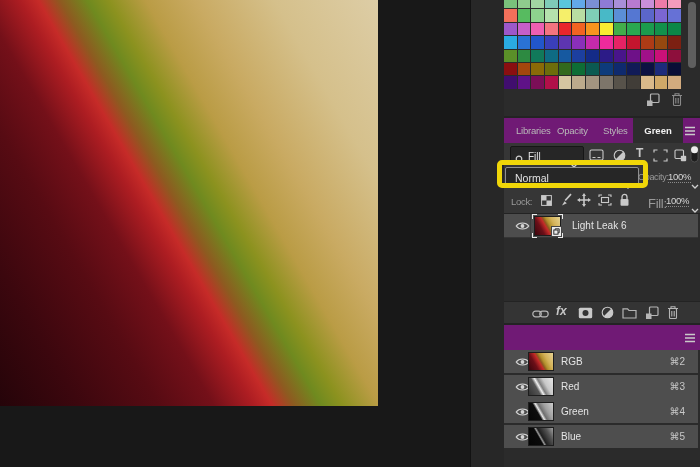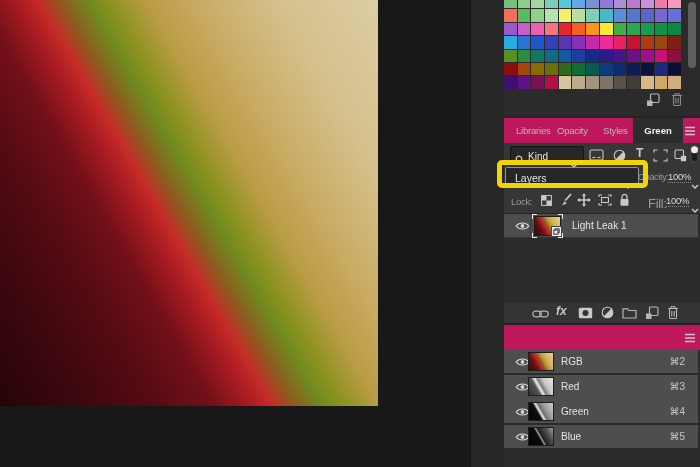--- a/index.html
+++ b/index.html
@@ -20,21 +20,21 @@
   
   .swatch-wrap { left:504px; top:0; width:180px; height:91px; overflow:hidden; }
   .swatch-grid { position:absolute; top:-4px; left:0; display:grid;
     grid-template-columns:repeat(13,12.7px); grid-auto-rows:12.4px; gap:1px; }
   .swatch { width:12.7px; height:12.4px; }
   .scrollbar { left:688px; top:2px; width:8px; height:66px; background:#5f5f5f; border-radius:4px; }
 
   .divider { left:504px; width:196px; background:#232323; }
 
   
-  .tabstrip { left:504px; width:196px; height:25px; background:#be185d; }
+  .tabstrip { left:504px; width:196px; height:25px; background:#701a75; }
   .tab-label { position:absolute; top:7px; font-size:9.5px; letter-spacing:-0.2px; color:#b9b9b9; white-space:nowrap; }
   .tab-active { position:absolute; top:0; height:25px; background:#2d2d2d; display:flex; align-items:center; justify-content:center; }
   .tab-active span { font-size:9.5px; font-weight:bold; color:#f2f2f2; }
 
   .row-bg { left:504px; width:196px; background:#363636; }
 
   
   .dd { position:absolute; background:#262626; border:1px solid #161616; border-radius:2px; }
   .dd-light { border:1px solid #8f8f8f; }
   .dd-text { position:absolute; color:#e2e2e2; font-size:10px; white-space:nowrap; }
@@ -221,21 +221,21 @@
   </div>
 
   <div class="abs row-bg" style="top:143px;height:24px"></div>
   <div class="abs dd" style="left:510px;top:146px;width:74px;height:19px">
     <span class="abs" style="left:4px;top:4px">
       <svg width="10" height="10" viewBox="0 0 10 10" fill="none" stroke="#cfcfcf" stroke-width="1.2">
           <circle cx="4" cy="4" r="2.8"></circle>
           <path d="M6.2 6.2 L9 9"></path>
         </svg>
     </span>
-    <span class="dd-text" style="left:17px;top:3.5px">Kind</span>
+    <span class="dd-text" style="left:17px;top:3.5px">Fill</span>
     <span class="abs" style="left:59px;top:7px">
       <svg width="8" height="5" viewBox="0 0 8 5" fill="none" stroke="#cfcfcf" stroke-width="1.3">
           <path d="M1 1 L4 4 L7 1"></path>
         </svg>
     </span>
   </div>
   <div class="abs footer-icon" style="left:589px;top:149px">
     <svg width="15" height="12" viewBox="0 0 15 12" fill="none" stroke="#c9c9c9" stroke-width="1.1">
       <rect x="1" y="1" width="13" height="10" rx="1.5"></rect>
         <path d="M3.5 8.5 H6.5 M8.5 8.5 H11.5"></path>
@@ -261,21 +261,21 @@
   </div>
   <div class="abs footer-icon" style="left:690px;top:145px">
     <svg width="9" height="18" viewBox="0 0 9 18">
       <rect x="1" y="1" width="7" height="16" rx="3.5" fill="#1d1d1d" stroke="#555" stroke-width="0.8"></rect>
       <circle cx="4.5" cy="4.8" r="3.5" fill="#ececec"></circle>
     </svg>
   </div>
 
   <div class="abs row-bg" style="top:167px;height:25px"></div>
   <div class="abs dd dd-light" style="left:505px;top:167px;width:134px;height:19px">
-    <span class="dd-text" style="left:9px;top:3.5px;font-size:10.5px">Layers</span>
+    <span class="dd-text" style="left:9px;top:3.5px;font-size:10.5px">Normal</span>
     <span class="abs" style="left:118px;top:7px">
       <svg width="8" height="5" viewBox="0 0 8 5" fill="none" stroke="#cfcfcf" stroke-width="1.3">
           <path d="M1 1 L4 4 L7 1"></path>
         </svg>
     </span>
   </div>
   <span class="lbl" style="left:638px;top:172px">Opacity:</span>
   <span class="val" style="left:668px;top:171px">100%</span>
   <span class="abs" style="left:691px;top:175px">
     <svg width="8" height="5" viewBox="0 0 8 5" fill="none" stroke="#cfcfcf" stroke-width="1.3">
@@ -340,21 +340,21 @@
       <span class="corner c-tr"></span>
       <span class="corner c-bl"></span>
       <span class="corner c-br"></span>
       <span class="so-badge">
         <svg width="7" height="7" viewBox="0 0 7 7" fill="none" stroke="#333" stroke-width="1">
             <rect x="0.8" y="2" width="4.2" height="4.2"></rect>
             <path d="M2.2 2 V0.8 H6.2 V4.8 H5"></path>
           </svg>
       </span>
     </div>
-    <span class="lname" style="left:68px;top:6px">Light Leak 1</span>
+    <span class="lname" style="left:68px;top:6px">Light Leak 6</span>
   </div>
 
 
   <div class="abs" style="left:504px;top:263px;width:196px;height:38px;background:#2b2b2b"></div>
   <div class="abs divider" style="top:301px;height:1px"></div>
 
   <div class="abs" style="left:504px;top:302px;width:196px;height:21px;background:#343434">
     <div class="footer-icon" style="left:28px;top:8px;position:absolute">
       <svg width="17" height="8" viewBox="0 0 17 8" fill="none" stroke="#b5b5b5" stroke-width="1.2">
         <rect x="0.8" y="1.2" width="8.5" height="5.6" rx="2.8"></rect>

